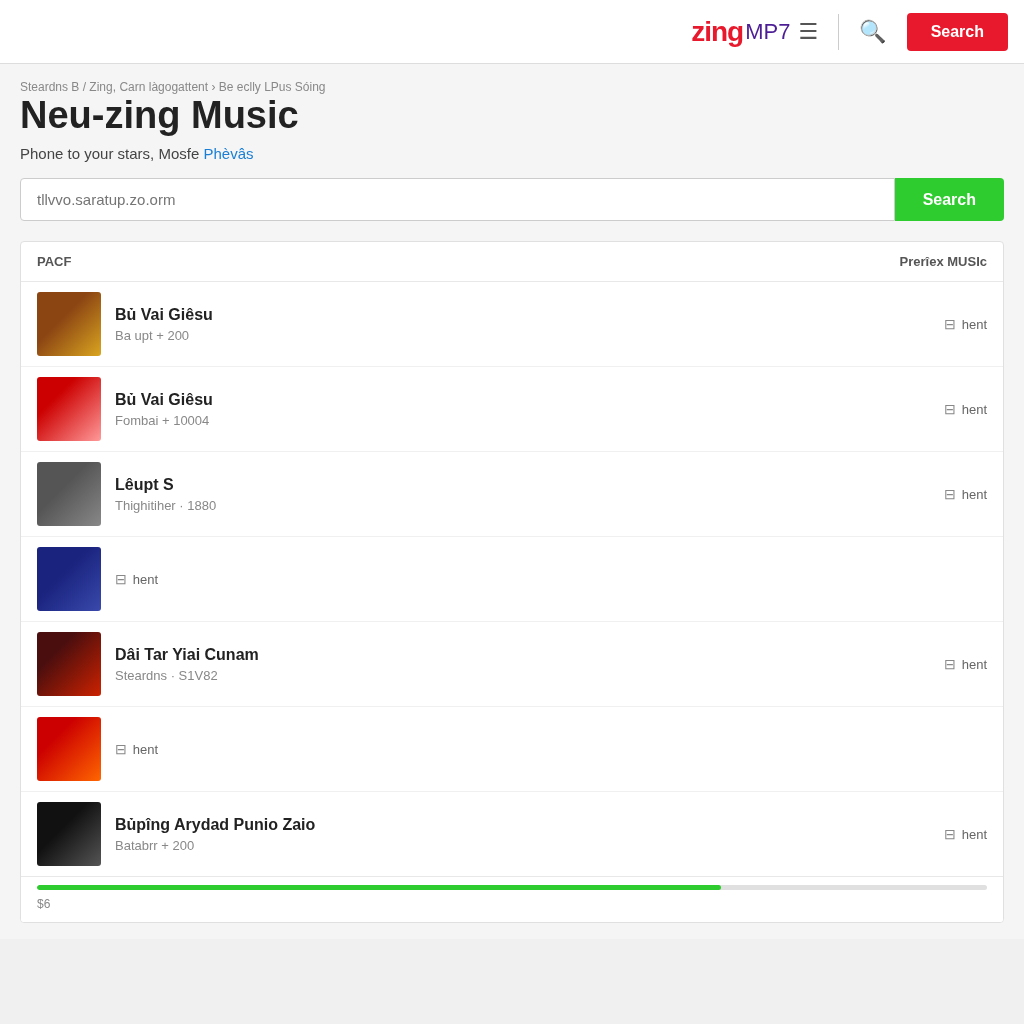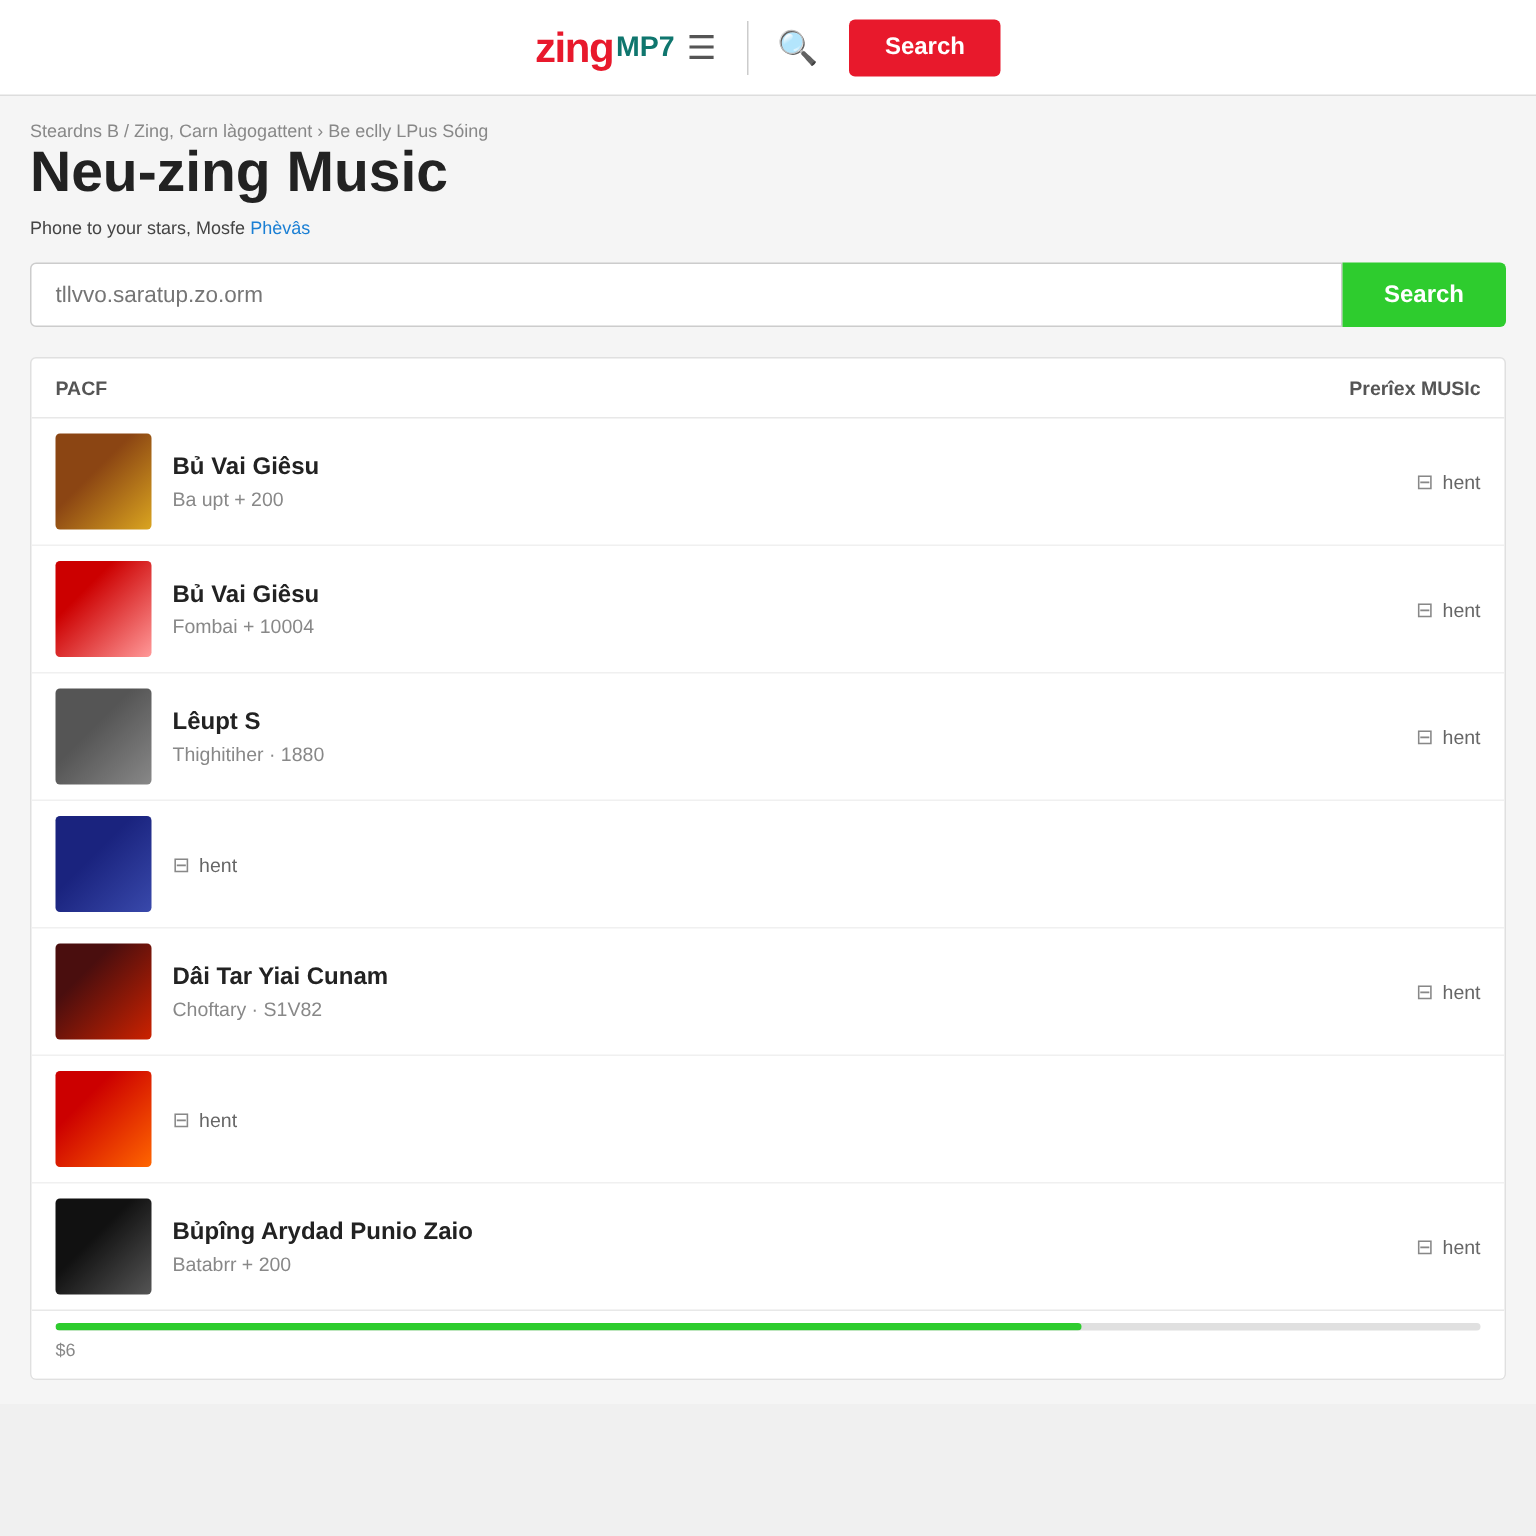--- a/index.html
+++ b/index.html
@@ -8,39 +8,39 @@
       background: #f0f0f0;
       width: 1024px;
       min-height: 1024px;
     }
 
     
     .header {
       background: #fff;
       display: flex;
       align-items: center;
-      justify-content: center;
+      justify-content: flex-end;
       padding: 0 16px;
       height: 64px;
       border-bottom: 1px solid #ddd;
     }
     .logo {
       display: flex;
       align-items: center;
     }
     .logo-zing {
       font-size: 28px;
       font-weight: bold;
       color: #e8192c;
       letter-spacing: -1px;
     }
     .logo-mp7 {
-      font-size: 19px;
-      font-weight: bold;
-      color: #0f766e;
+      font-size: 22px;
+      font-weight: normal;
+      color: #4c1d95;
       margin-left: 2px;
     }
     .header-right {
       display: flex;
       align-items: center;
       gap: 12px;
     }
     .hamburger-icon {
       font-size: 22px;
       color: #555;
@@ -84,21 +84,21 @@
     
     .page-title {
       font-size: 38px;
       font-weight: bold;
       color: #222;
       margin-bottom: 8px;
     }
 
     
     .subtitle {
-      font-size: 12px;
+      font-size: 15px;
       color: #444;
       margin-bottom: 16px;
     }
     .subtitle-link {
       color: #1a7fd4;
       text-decoration: none;
     }
 
     
     .search-bar {
@@ -299,21 +299,21 @@
       <div class="track-thumb thumb-4"></div>
       <div class="track-action">
         <span class="bookmark-icon">⊟</span>
         <span>hent</span>
       </div>
     </div>
         <div class="table-row">
       <div class="track-thumb thumb-5"></div>
       <div class="track-info">
         <div class="track-title">Dâi Tar Yiai Cunam</div>
-        <div class="track-artist">Choftary · S1V82</div>
+        <div class="track-artist">Steardns · S1V82</div>
       </div>
       <div class="track-action">
         <span class="bookmark-icon">⊟</span>
         <span>hent</span>
       </div>
     </div>
         <div class="table-row">
       <div class="track-thumb thumb-6"></div>
       <div class="track-action">
         <span class="bookmark-icon">⊟</span>

